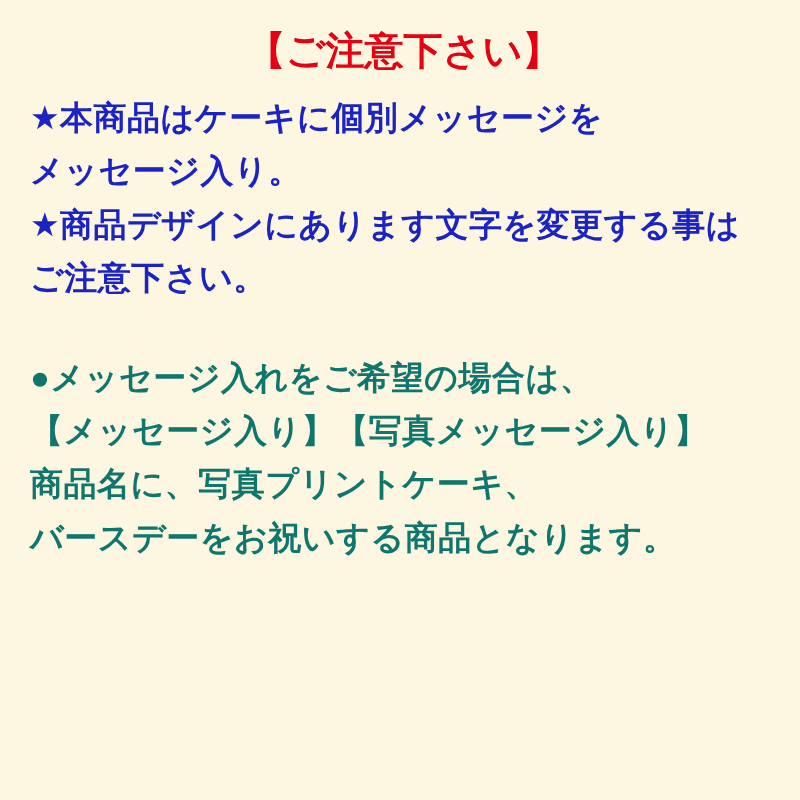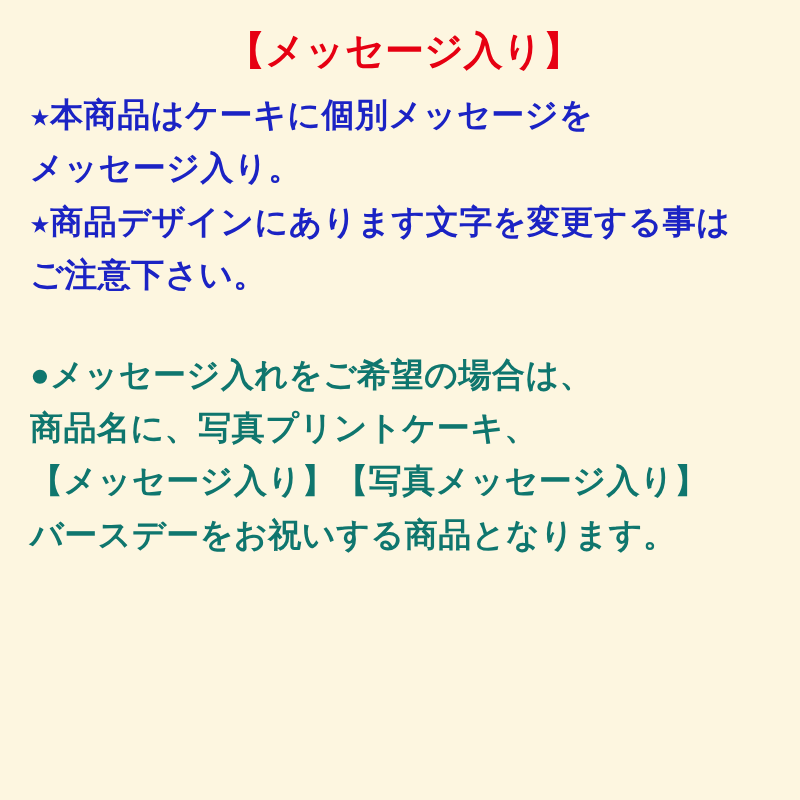--- a/index.html
+++ b/index.html
@@ -26,21 +26,20 @@
     color: #e60012;
     font-weight: bold;
     font-size: 39px;
     line-height: 1.3;
     letter-spacing: 0px;
     margin: 8px 0 14px 0;
     white-space: nowrap;
   }
   .block {
     margin: 0;
-    font-family: Liberation Mono, monospace;
   }
   .line {
     font-size: 33px;
     line-height: 1.62;
     white-space: nowrap;
     letter-spacing: 0.5px;
   }
   .blue {
     color: #1b23c4;
     font-weight: bold;
@@ -50,34 +49,34 @@
     font-weight: bold;
   }
   .gap-md { height: 46px; }
   .gap-lg { height: 40px; }
 </style>
 </head>
 <body>
 
 <div class="page">
 
-  <div class="notice-title">【メッセージ入り】</div>
+  <div class="notice-title">【ご注意下さい】</div>
 
   <div class="block">
     <div class="line blue">★本商品はケーキに個別メッセージを</div>
     <div class="line blue">メッセージ入り。</div>
     <div class="line blue">★商品デザインにあります文字を変更する事は</div>
     <div class="line blue">ご注意下さい。</div>
   </div>
 
   <div class="gap-md"></div>
 
   <div class="block">
     <div class="line black">●メッセージ入れをご希望の場合は、</div>
+    <div class="line black">【メッセージ入り】【写真メッセージ入り】</div>
     <div class="line black">商品名に、写真プリントケーキ、</div>
-    <div class="line black">【メッセージ入り】【写真メッセージ入り】</div>
     <div class="line black">バースデーをお祝いする商品となります。</div>
   </div>
 
   <div class="gap-lg"></div>
 
 
 </div>
 
 </body></html>

